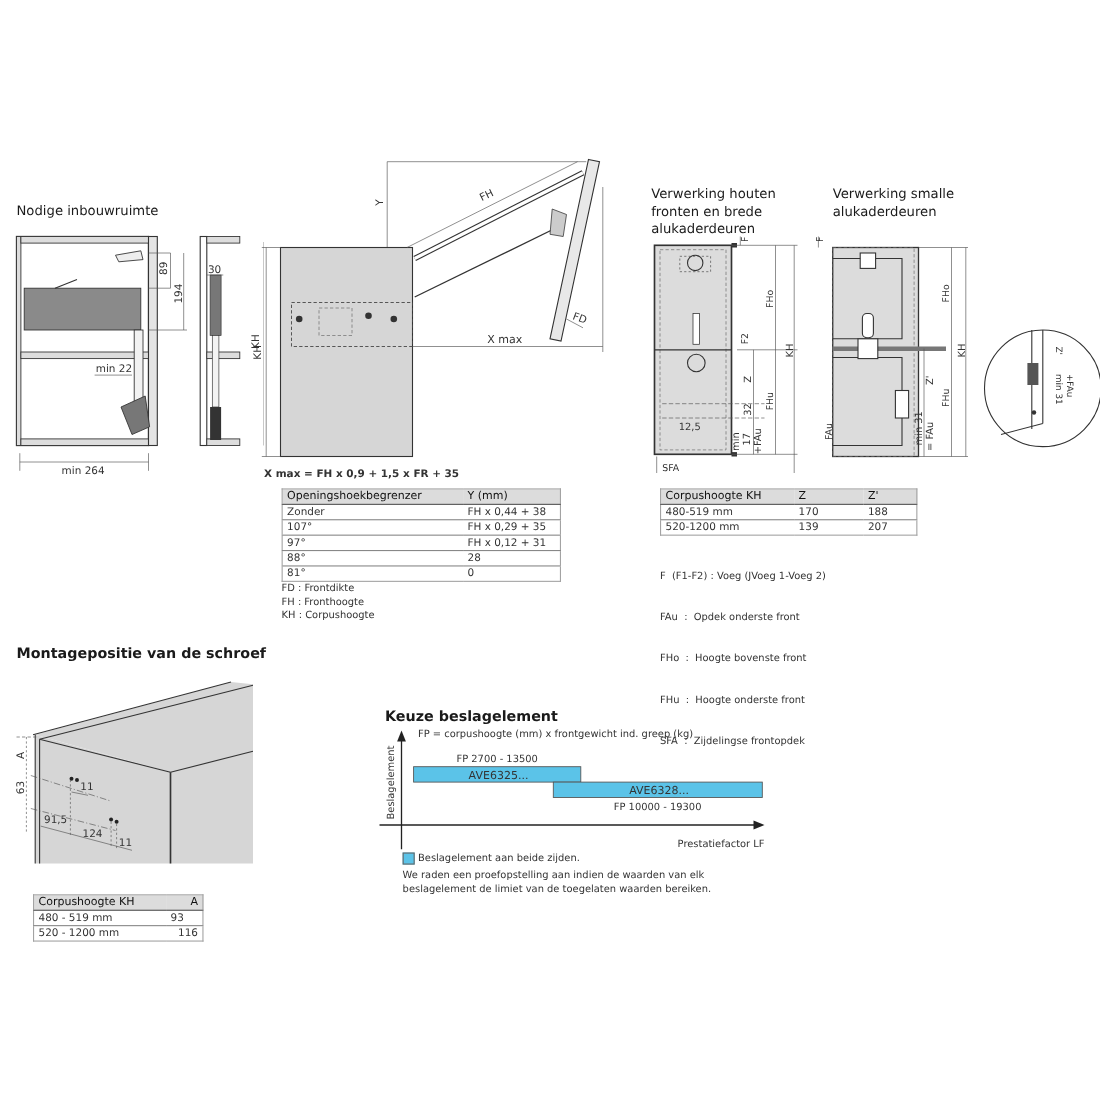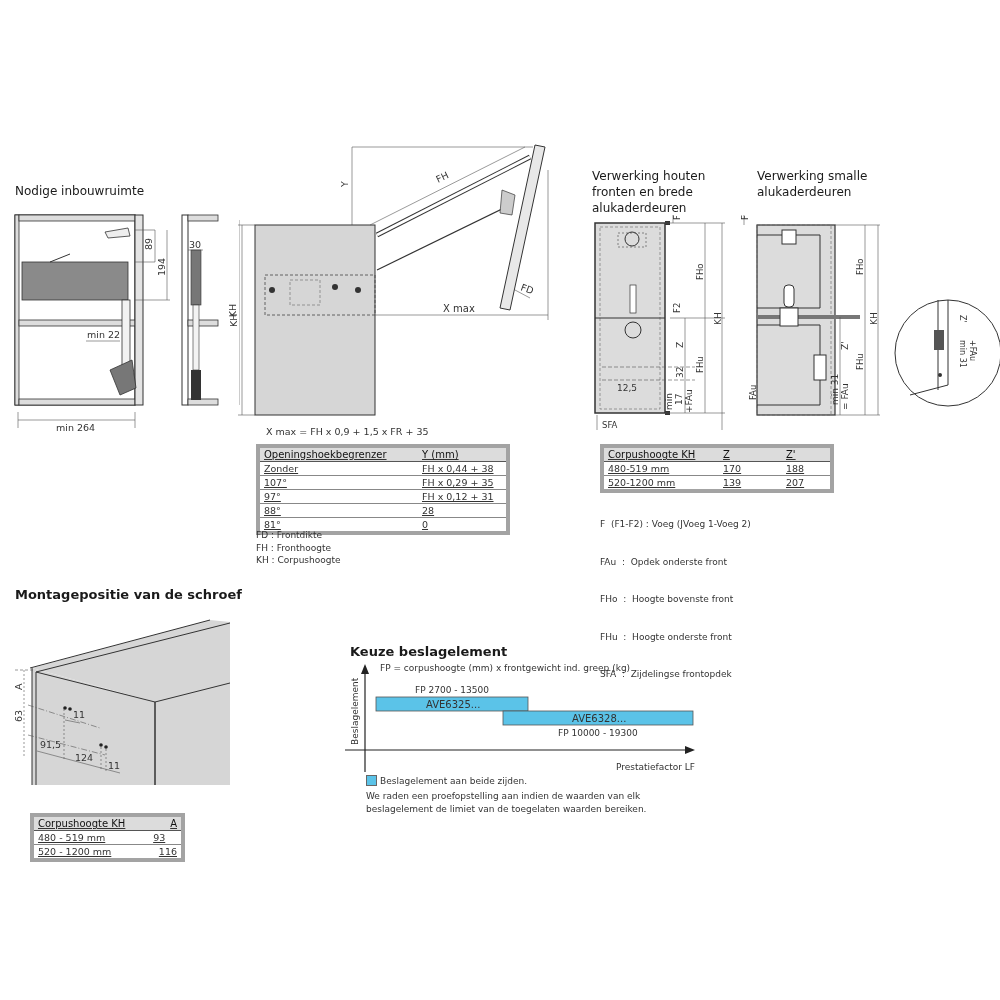--- a/index.html
+++ b/index.html
@@ -8,21 +8,21 @@
   .abs { position:absolute; }
   .h-title { font-size:12px; color:#1a1a1a; }
   .h-title-b { font-size:13px; font-weight:bold; color:#1a1a1a; }
   .small { font-size:9.5px; color:#333; }
   .tiny { font-size:9px; color:#333; }
   svg text { font-family:"DejaVu Sans", "Liberation Sans", sans-serif; fill:#333; }
   table.spec { border-collapse:collapse; font-size:9.5px; color:#333; }
   table.spec th { background:#dcdcdc; font-weight:normal; text-align:left; color:#111;
                   border-bottom:1px solid #555; padding:1px 4px; font-size:10px; }
   table.spec td { border-top:1px solid #888; padding:1px 4px; }
-  table.spec { border:4px solid #a3a3a3;text-decoration:underline; }
+  table.spec { border:1px solid #a3a3a3; }
   .legend-line { line-height:12.5px; }
 </style>
 </head>
 <body>
 
 <div class="abs h-title" style="left:15px;top:184px;">Nodige inbouwruimte</div>
 
 <svg class="abs" style="left:10px;top:210px;" width="230" height="230">
 
   <rect x="5" y="5" width="120" height="190" fill="#fff" stroke="#333" stroke-width="1.2"></rect>
@@ -100,21 +100,21 @@
   <line x1="145" y1="180" x2="318" y2="180" stroke="#555" stroke-width="0.6"></line>
   <line x1="318" y1="35" x2="318" y2="185" stroke="#555" stroke-width="0.6"></line>
   <text x="213" y="177" font-size="10">X max</text>
 
   <line x1="12" y1="90" x2="12" y2="280" stroke="#555" stroke-width="0.6"></line>
   <line x1="8" y1="90" x2="25" y2="90" stroke="#555" stroke-width="0.6"></line>
   <line x1="8" y1="280" x2="25" y2="280" stroke="#555" stroke-width="0.6"></line>
   <text x="7" y="192" font-size="9.5" transform="rotate(-90 7 192)">KH</text>
 </svg>
 
-<div class="abs small" style="left:266px;top:426px;">X max = FH x 0,9 + 1,5 x FR + 35</div>
+<div class="abs small" style="left:240px;top:426px;font-weight:bold;">X max = FH x 0,9 + 1,5 x FR + 35</div>
 
 <table class="spec abs" style="left:256px;top:444px;width:254px;">
   <thead>
     <tr>
         <th>Openingshoekbegrenzer</th>
         <th style="width:80px;">Y (mm)</th>
       </tr>
   </thead>
   <tbody>
     <tr>

